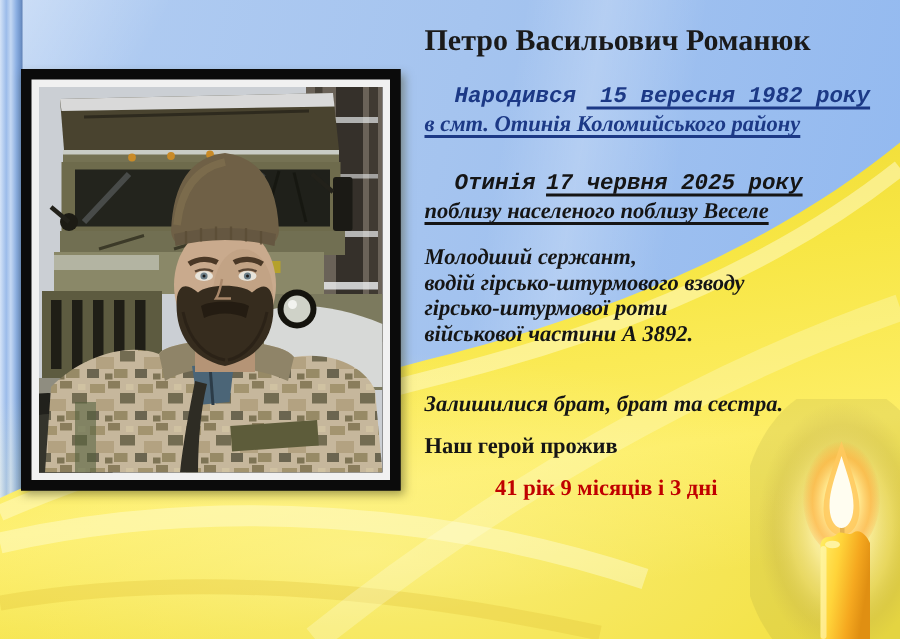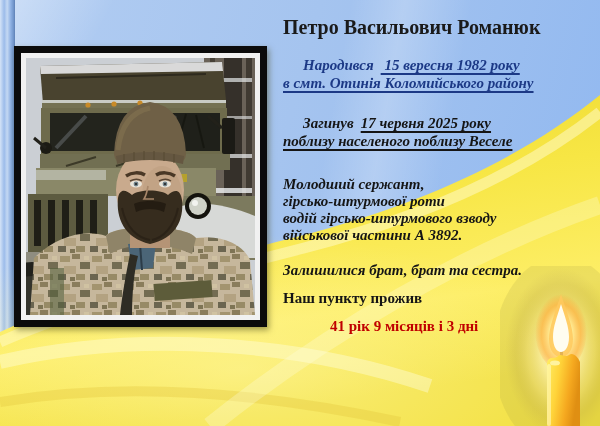--- a/index.html
+++ b/index.html
@@ -35,26 +35,26 @@
   .textcol{position:absolute;left:283px;top:0;width:312px;z-index:5;color:#151515;}
   .title{position:absolute;top:16px;left:0;width:312px;
     font-size:20px;font-weight:bold;color:#1a1a1a;white-space:nowrap;}
   .para{position:absolute;left:0;width:318px;font-size:15px;font-weight:bold;
     line-height:18px;}
   .italic{font-style:italic;}
   .blue{color:#1c3986;}
   .blue2{color:#27479c;}
   .red{color:#c00000;}
   .ln{display:block;white-space:nowrap;}
-  .ind{padding-left:20px;}
+  .ind{padding-left:20px;font-family:Liberation Mono, monospace;}
   .u{text-decoration:underline;text-decoration-thickness:1.5px;text-underline-offset:3px;}
   .gap{margin-left:7px;}
   .p-born{top:56px;}
   .p-died{top:114px;}
-  .p-rank{top:176px;line-height:17px;}
+  .p-rank{top:164px;line-height:17px;}
   .p-family{top:261px;}
   .p-lived{top:289px;}
   .p-age{top:317px;padding-left:47px;}
 </style>
 </head>
 <body>
 
 <div class="stage">
 
   <div class="bg-blue"></div>
@@ -226,31 +226,31 @@
 
   <div class="textcol">
     <div class="title">Петро Васильович Романюк</div>
 
     <div class="para italic blue p-born">
       <span class="ln ind"><span>Народився</span><span class="u gap"> 15 вересня 1982 року</span></span>
       <span class="ln u">в смт. Отинія Коломийського району</span>
     </div>
 
     <div class="para italic p-died">
-      <span class="ln ind"><span>Загинув</span><span class="u gap">17 червня 2025 року</span></span>
+      <span class="ln ind"><span>Отинія</span><span class="u gap">17 червня 2025 року</span></span>
       <span class="ln u">поблизу населеного поблизу Веселе</span>
     </div>
 
     <div class="para italic p-rank">
       <span class="ln">Молодший сержант,</span>
+      <span class="ln">водій гірсько-штурмового взводу</span>
       <span class="ln">гірсько-штурмової роти</span>
-      <span class="ln">водій гірсько-штурмового взводу</span>
       <span class="ln">військової частини А 3892.</span>
     </div>
 
     <div class="para italic p-family">Залишилися брат, брат та сестра.</div>
 
-    <div class="para p-lived">Наш пункту прожив</div>
+    <div class="para p-lived">Наш герой прожив</div>
 
     <div class="para red p-age">41 рік 9 місяців і 3 дні</div>
   </div>
 
 </div>
 
 </body></html>

